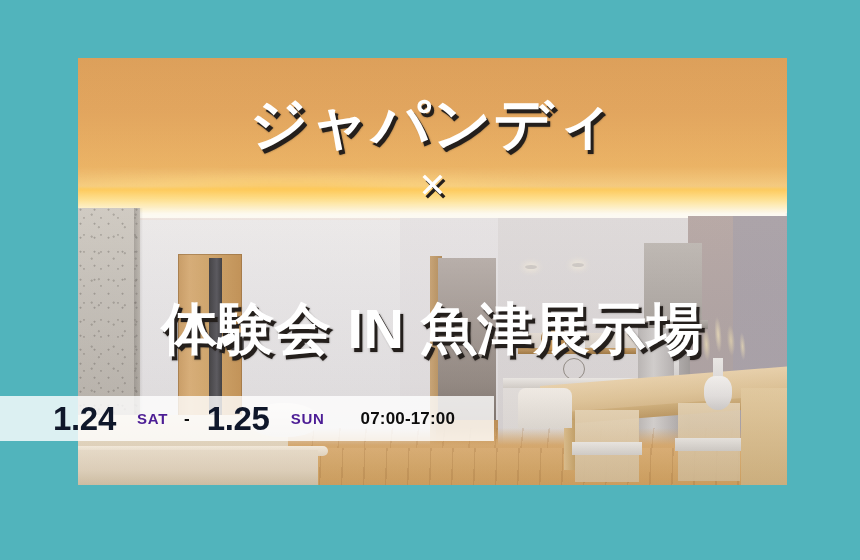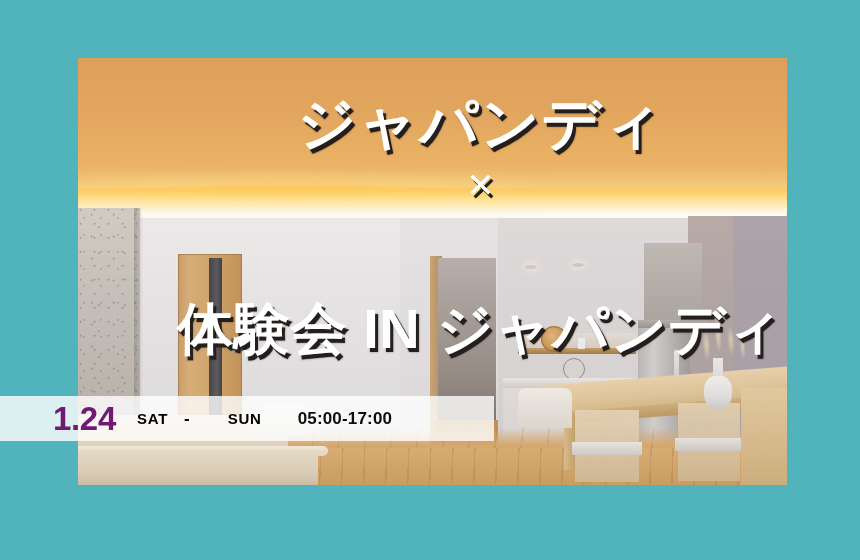--- a/index.html
+++ b/index.html
@@ -213,21 +213,21 @@
     transform:rotate(-4deg);
   }
 
   
   .photo-tint { left:0; top:0; width:100%; height:100%;
     background:linear-gradient(180deg, rgba(255,240,215,.06) 0%, rgba(210,200,200,.05) 55%, rgba(255,235,205,.06) 100%);
     pointer-events:none; }
 
   
   .headline { position:absolute; left:78px; top:58px; width:709px; height:427px;
-    pointer-events:none;margin-left:48px; }
+    pointer-events:none; }
 
   .hl-line {
     position:absolute; left:0; width:100%;
     text-align:center;
     color:#ffffff;
     font-weight:900;
     letter-spacing:.01em;
     white-space:nowrap;
     text-shadow:
       3px 4px 0 #241f1c,
@@ -243,22 +243,22 @@
     text-shadow:3px 4px 0 #241f1c;
   }
 
   
   .datebar {
     position:absolute; left:0; top:396px; width:494px; height:45px;
     background:rgba(255,255,255,.80);
     display:flex; align-items:center; gap:0;
     padding-left:53px;
   }
-  .datebar .dnum { font-size:33px; font-weight:900; color:#701a75; letter-spacing:-.01em; line-height:1; }
-  .datebar .ddow { font-size:15px; font-weight:800; color:#000000; letter-spacing:.05em; }
+  .datebar .dnum { font-size:33px; font-weight:900; color:#0f172a; letter-spacing:-.01em; line-height:1; }
+  .datebar .ddow { font-size:15px; font-weight:800; color:#4c1d95; letter-spacing:.05em; }
   .datebar .ddash { font-size:17px; font-weight:800; color:#0d0d0d; }
   .datebar .dtime { font-size:17px; font-weight:800; color:#0d0d0d; letter-spacing:.01em; }
   .sp-a { width:21px; } .sp-b { width:16px; } .sp-c { width:17px; }
   .sp-d { width:21px; } .sp-f { width:36px; }
 
   
   .venue {
     position:absolute; left:542px; top:450px; width:281px; height:66px;
     background:#000; color:#fff;
     display:flex; align-items:center; justify-content:center;
@@ -331,30 +331,31 @@
     <div class="stool"></div>
     <div class="bench-top"></div>
     <div class="bench"></div>
 
     <div class="photo-tint"></div>
   </div>
 
   <div class="headline">
     <div class="hl-line" id="hl1">ジャパンディ</div>
     <div class="hl-cross">✕</div>
-    <div class="hl-line" id="hl3">体験会 IN ジャパンディ</div>
+    <div class="hl-line" id="hl3">体験会 IN 魚津展示場</div>
   </div>
 
   <div class="datebar">
     <span class="dnum">1.24</span>
     <span class="sp-a"></span>
     <span class="ddow">SAT</span>
     <span class="sp-b"></span>
     <span class="ddash">-</span>
     <span class="sp-c"></span>
+    <span class="dnum">1.25</span>
     <span class="sp-d"></span>
     <span class="ddow">SUN</span>
     <span class="sp-f"></span>
-    <span class="dtime">05:00-17:00</span>
+    <span class="dtime">07:00-17:00</span>
   </div>
 
 
 </div>
 
 </body></html>

